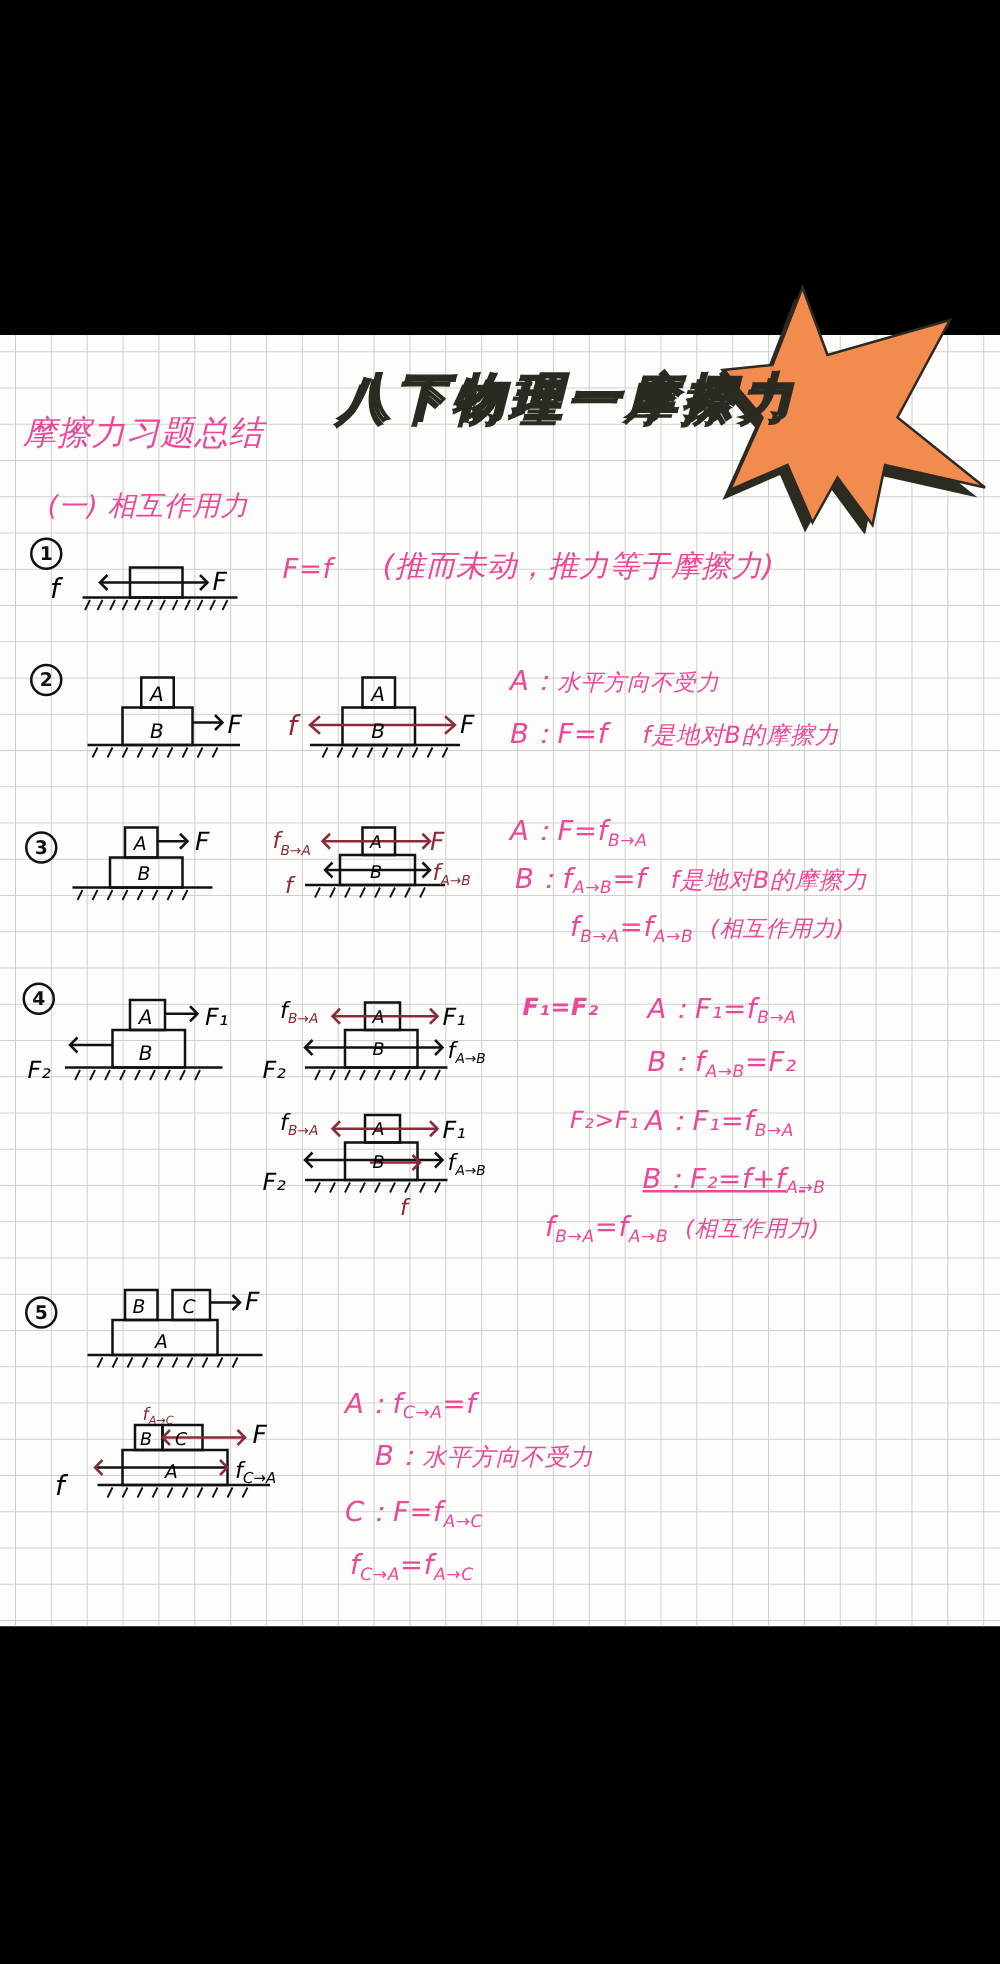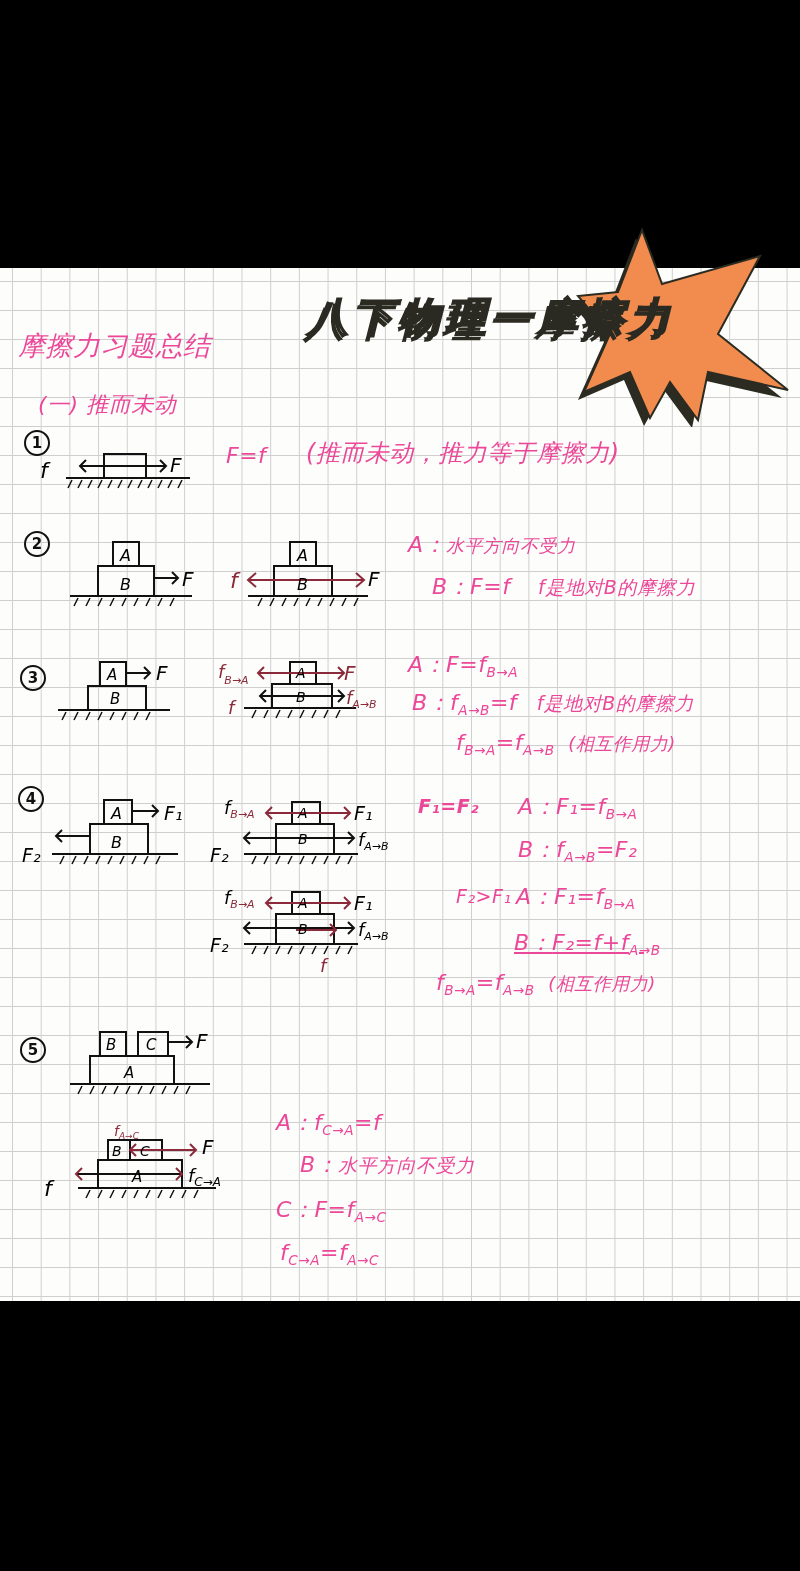--- a/index.html
+++ b/index.html
@@ -21,39 +21,39 @@
   .hw-eq    { font-size: 22px; }
   .hw-small { font-size: 24px; }
   sub { font-size: 0.62em; vertical-align: -0.35em; }
   .num-circle { position: absolute; width: 22px; height: 22px; border: 2px solid #111;
                 border-radius: 50%; font-size: 15px; font-weight: bold; text-align: center;
                 line-height: 22px; color: #111; font-family: "DejaVu Sans", sans-serif; }
   .banner { position: absolute; left: 272px; top: 290px; font-size: 40px; font-weight: bold;
             font-style: italic; color: #f6f0d6; letter-spacing: 6px;
             font-family: "DejaVu Sans", sans-serif;
             -webkit-text-stroke: 2px #2a2a22;
-            text-shadow: -4px 5px 0 #2b2b22; z-index: 3; padding-left: 36px; }
+            text-shadow: -4px 5px 0 #2b2b22; z-index: 3; }
   .star { position: absolute; left: 570px; top: 222px; width: 225px; height: 205px; z-index: 2; }
   svg.diag { position: absolute; overflow: visible; }
   svg.diag text { font-family: "DejaVu Sans", sans-serif; font-style: italic; }
 </style>
 </head>
 <body>
 
 <div class="paper"></div>
 
 <svg class="star" viewBox="0 0 225 205">
   <polygon points="72,8 92,62 190,34 148,112 218,168 138,150 128,198 100,160 80,196 60,150 14,170 40,112 8,74 48,70" transform="translate(-6,8)" fill="#2b2b22"></polygon>
   <polygon points="72,8 92,62 190,34 148,112 218,168 138,150 128,198 100,160 80,196 60,150 14,170 40,112 8,74 48,70" fill="#f28c4e" stroke="#2b2b22" stroke-width="2"></polygon>
 </svg>
 
 <div class="banner">八下物理一摩擦力</div>
 
 <div class="hw hw-title" style="left:18px;top:328px;">摩擦力习题总结</div>
-<div class="hw hw-sub" style="left:38px;top:390px;">(一) 推而未动</div>
+<div class="hw hw-sub" style="left:38px;top:390px;">(一) 相互作用力</div>
 
 <div class="num-circle" style="left:24px;top:430px;">1</div>
 <svg class="diag" style="left:38px;top:448px;" width="160" height="40">
   <line x1="28" y1="30" x2="152" y2="30" stroke="#111" stroke-width="2"></line>
   <g stroke="#111" stroke-width="1.5">
       <path d="M34,32 l-4,8 M44,32 l-4,8 M54,32 l-4,8 M64,32 l-4,8 M74,32 l-4,8 M84,32 l-4,8 M94,32 l-4,8 M104,32 l-4,8 M114,32 l-4,8 M124,32 l-4,8 M134,32 l-4,8 M144,32 l-4,8"></path>
     </g>
   <rect x="66" y="6" width="42" height="24" fill="none" stroke="#111" stroke-width="2"></rect>
   <line x1="42" y1="18" x2="128" y2="18" stroke="#111" stroke-width="2"></line>
   <path d="M48,12 l-6,6 l6,6 M122,12 l6,6 l-6,6" fill="none" stroke="#111" stroke-width="2"></path>
@@ -87,21 +87,21 @@
   <line x1="22" y1="40" x2="138" y2="40" stroke="#8b2a3a" stroke-width="2"></line>
   <path d="M30,33 l-8,7 l8,7 M130,33 l8,7 l-8,7" fill="none" stroke="#8b2a3a" stroke-width="2"></path>
   <text x="71" y="21" font-size="16">A</text>
   <text x="71" y="50" font-size="16">B</text>
   <text x="142" y="46" font-size="20">F</text>
   <text x="4" y="48" font-size="22" fill="#8b2a3a">f</text>
 </svg>
 <div class="hw hw-eq" style="left:408px;top:530px;">
   <span>A：</span><span style="font-size:18px;">水平方向不受力</span>
 </div>
-<div class="hw hw-eq" style="left:432px;top:572px;">
+<div class="hw hw-eq" style="left:408px;top:572px;">
   <span>B：</span><span>F=f</span>
   <span style="margin-left:20px;font-size:19px;">f是地对B的摩擦力</span>
 </div>
 
 <div class="num-circle" style="left:20px;top:665px;">3</div>
 <svg class="diag" style="left:56px;top:660px;" width="130" height="60">
   <rect x="44" y="2" width="26" height="24" fill="none" stroke="#111" stroke-width="2"></rect>
   <rect x="32" y="26" width="58" height="24" fill="none" stroke="#111" stroke-width="2"></rect>
   <line x1="2" y1="50" x2="114" y2="50" stroke="#111" stroke-width="2"></line>
   <g stroke="#111" stroke-width="1.5">

